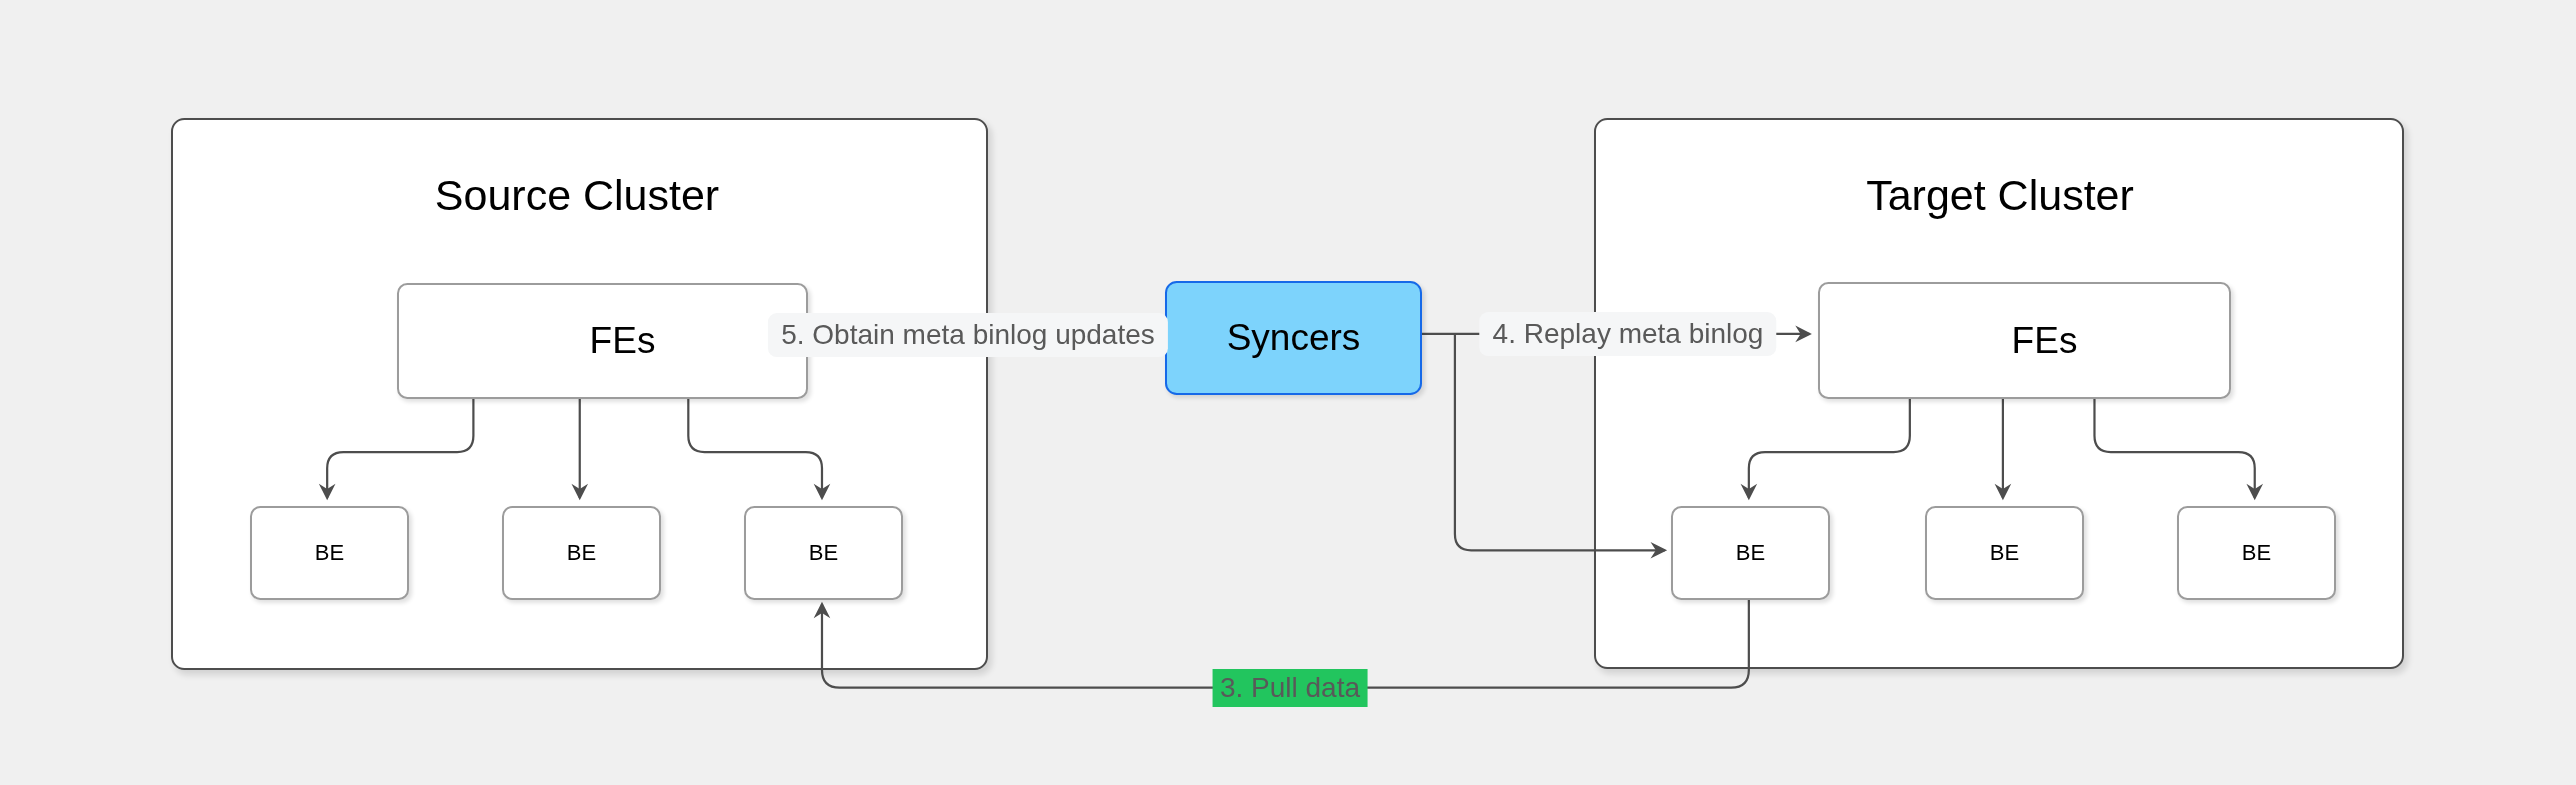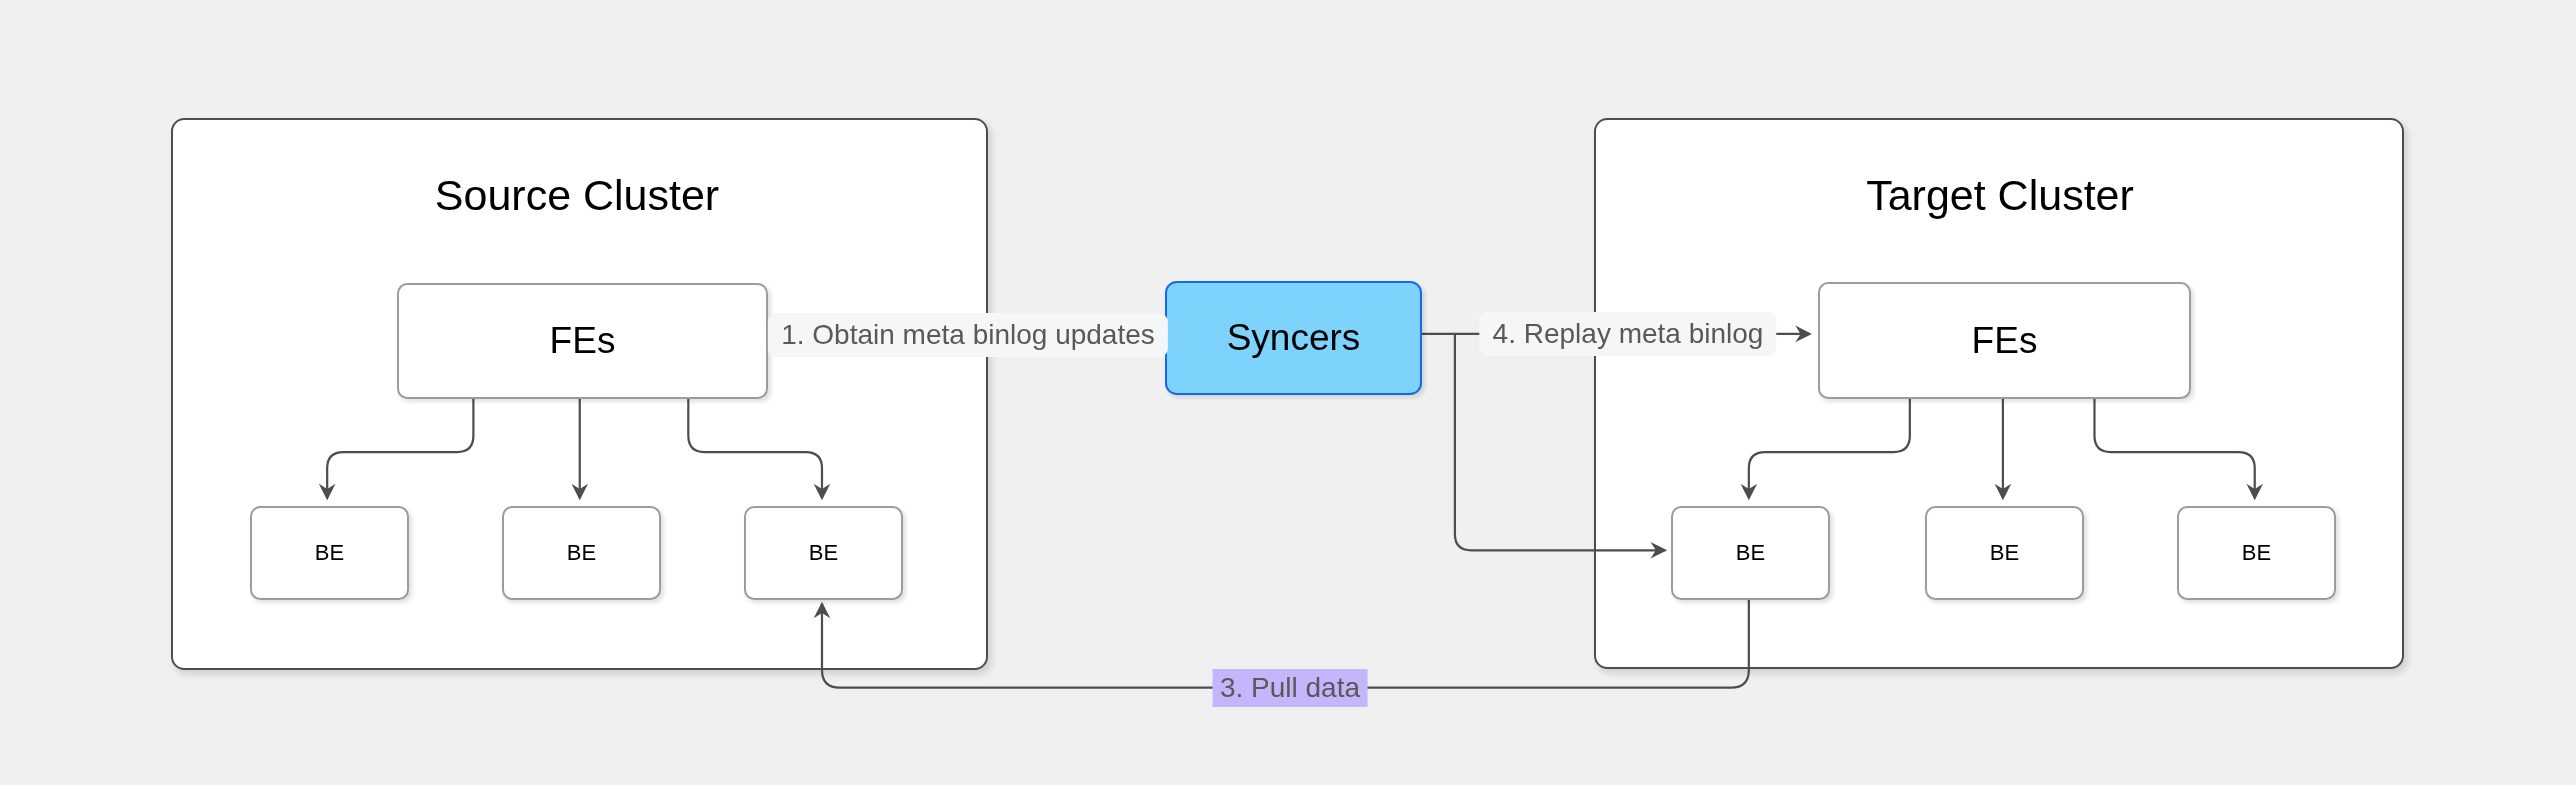--- a/index.html
+++ b/index.html
@@ -40,42 +40,42 @@
     position:absolute;
     display:flex;align-items:center;justify-content:center;
     background:#ffffff;
     border:2.2px solid #9c9c9c;
     border-radius:10.3px;
     box-shadow:2.2px 3px 4.4px rgba(0,0,0,0.12);
     color:#000;
     z-index:4;
     white-space:nowrap;
   }
-  .fes{width:367px;height:112px;font-size:37px;}
+  .fes{width:367px;height:112px;font-size:37px;padding-left:40px;}
   .be{width:155px;height:90px;font-size:22px;}
   .syncers{
     width:253px;height:110px;font-size:37px;
     background:#7dd3fc;
     border:2.2px solid #1669e8;
     border-radius:11.8px;
   }
   
   .edge-label{
     position:absolute;
     transform:translate(-50%,-50%);
     font-size:28px;
     color:#595959;
     background:#f5f6f7;
     border-radius:8.9px;
     padding:5.9px 13.3px;
     white-space:nowrap;
     z-index:5;
   }
   .edge-label.plain{
-    background:#c4b5fd;
+    background:#22c55e;
     border-radius:0;
     padding:3px 7.4px;
   }
 </style>
 </head>
 <body>
 
 <div class="canvas">
 
   <div class="cluster" style="left:171px;top:118px;width:813px;height:548px;"></div>
@@ -115,18 +115,18 @@
   <div class="node be" style="left:502px;top:506px;">BE</div>
   <div class="node be" style="left:744px;top:506px;">BE</div>
 
   <div class="node syncers" style="left:1165px;top:281px;">Syncers</div>
 
   <div class="node fes" style="left:1818px;top:282px;width:369px;height:113px;">FEs</div>
   <div class="node be" style="left:1671px;top:506px;">BE</div>
   <div class="node be" style="left:1925px;top:506px;">BE</div>
   <div class="node be" style="left:2177px;top:506px;">BE</div>
 
-  <div class="edge-label" style="left:968px;top:335px;">1. Obtain meta binlog updates</div>
+  <div class="edge-label" style="left:968px;top:335px;">5. Obtain meta binlog updates</div>
   <div class="edge-label" style="left:1628px;top:334px;">4. Replay meta binlog</div>
   <div class="edge-label plain" style="left:1290px;top:688px;">3. Pull data</div>
 
 </div>
 
 
 </body></html>

